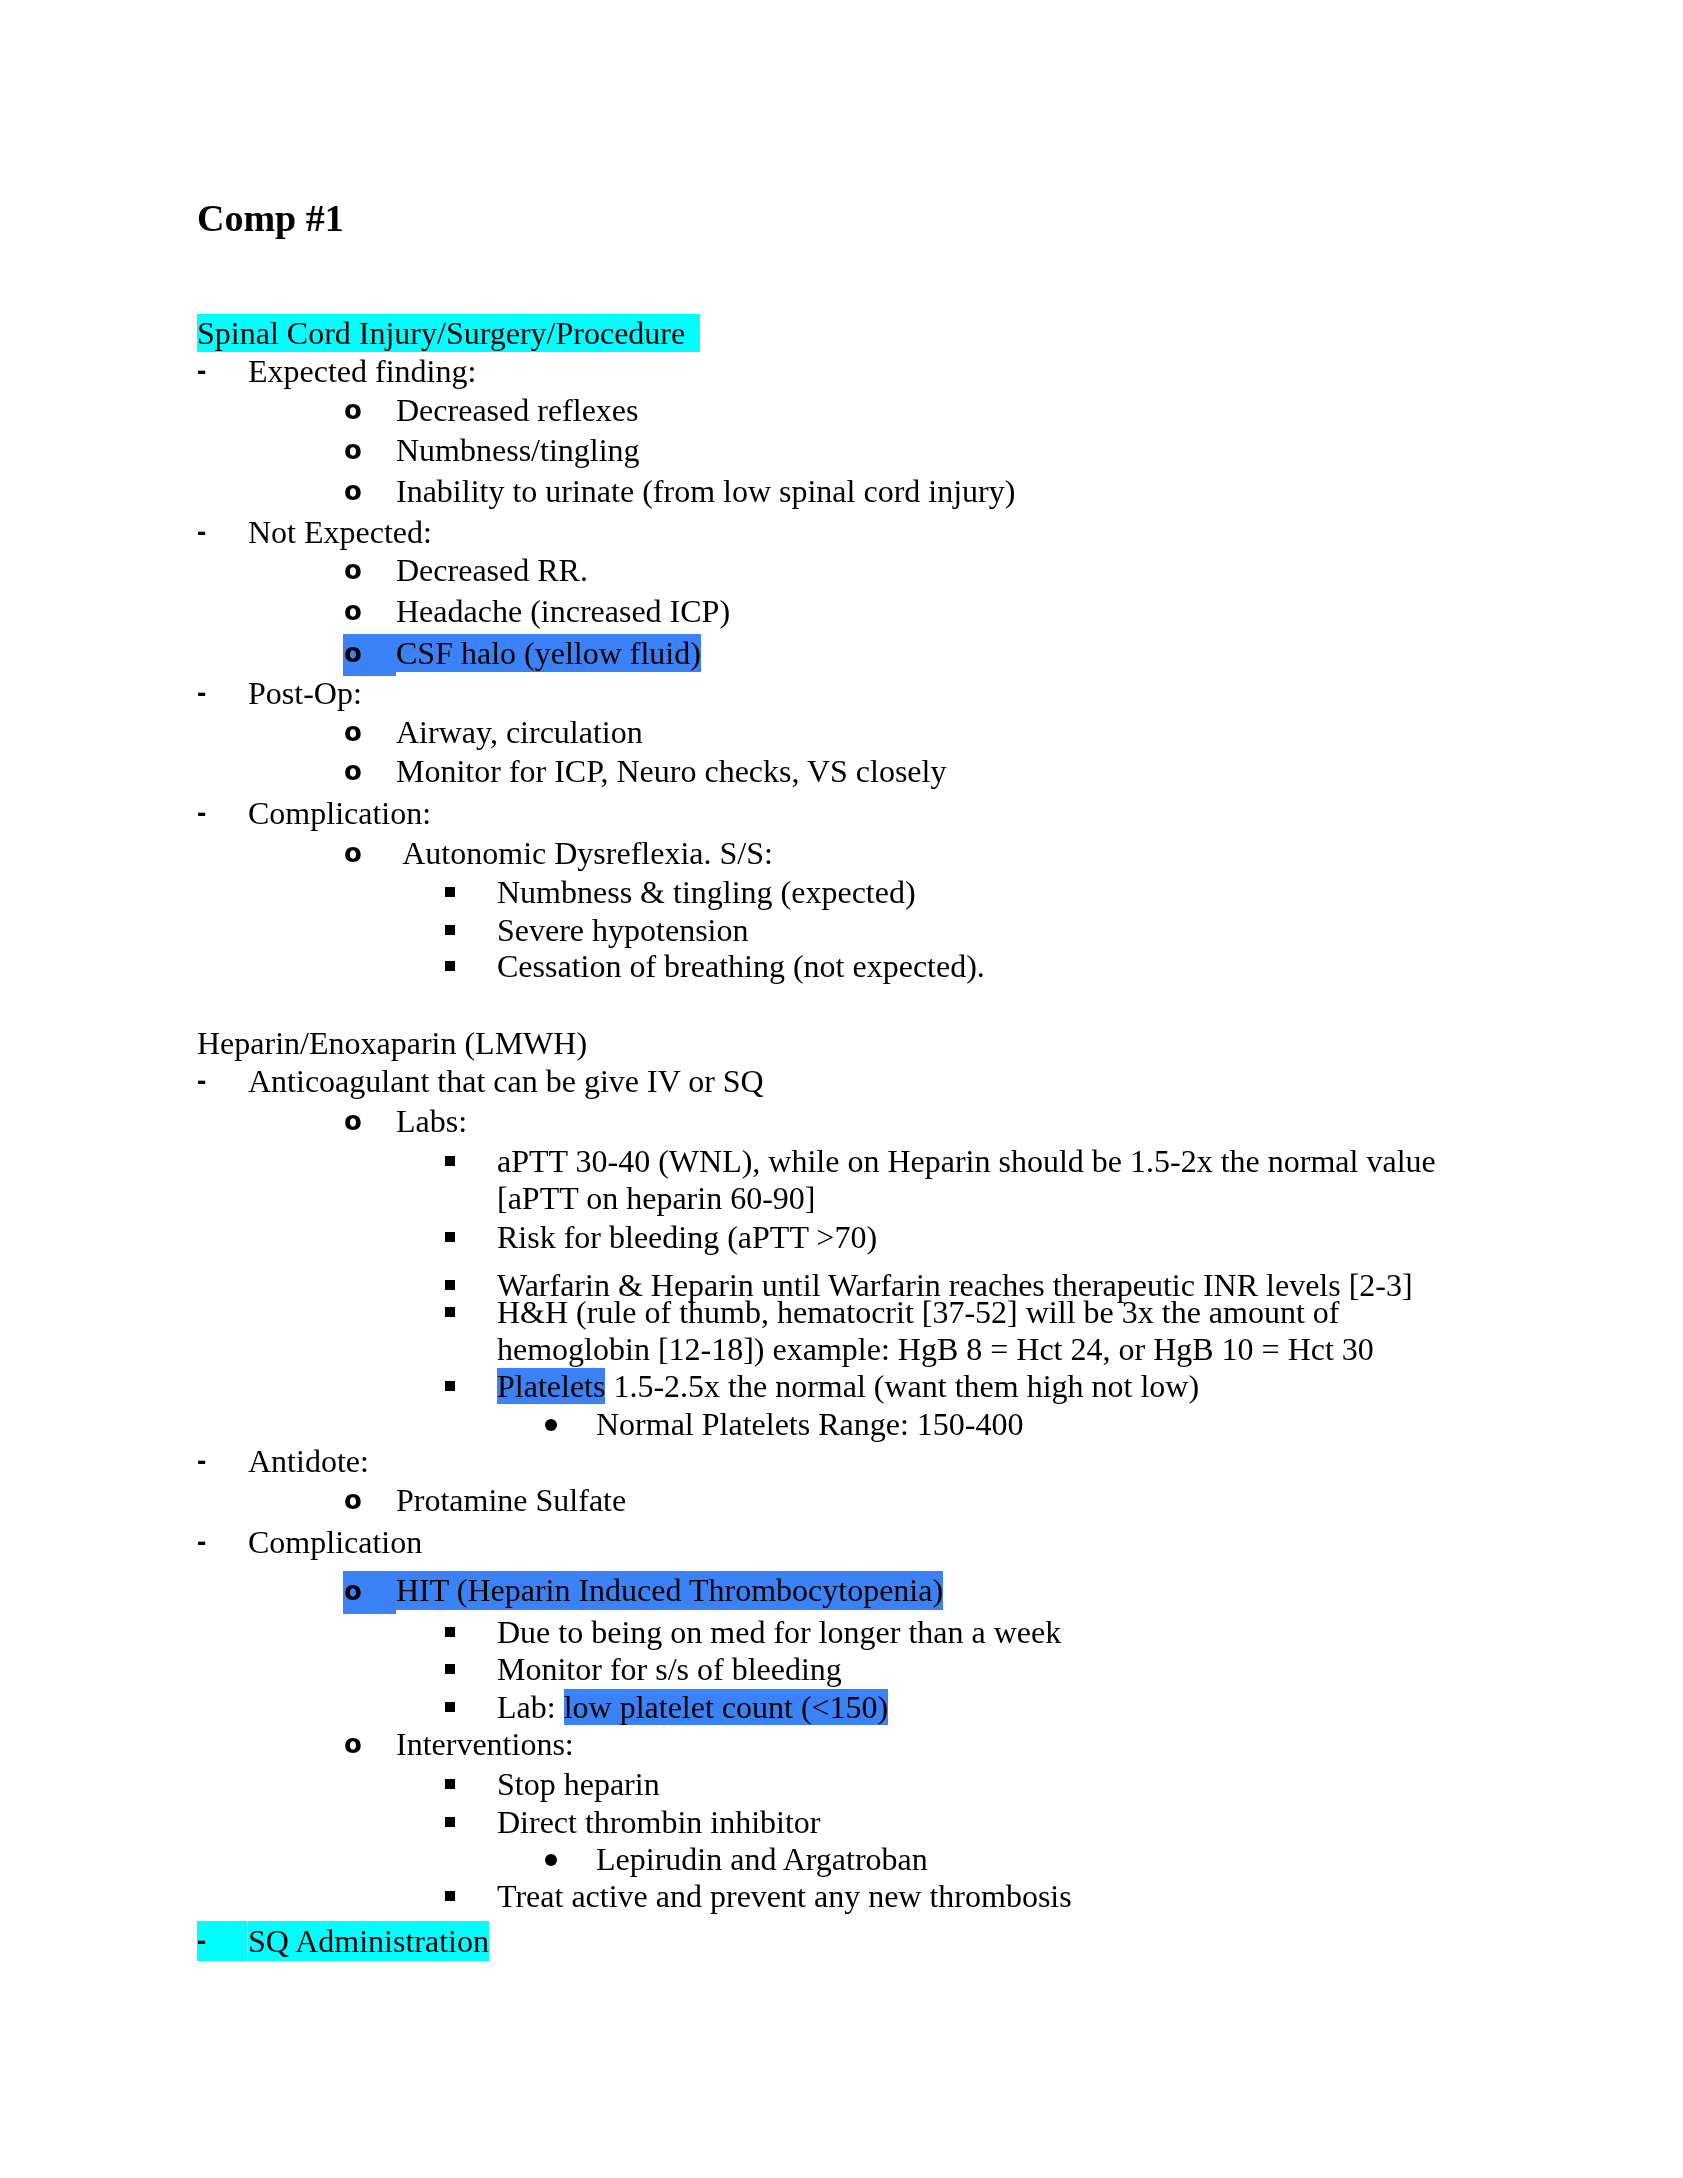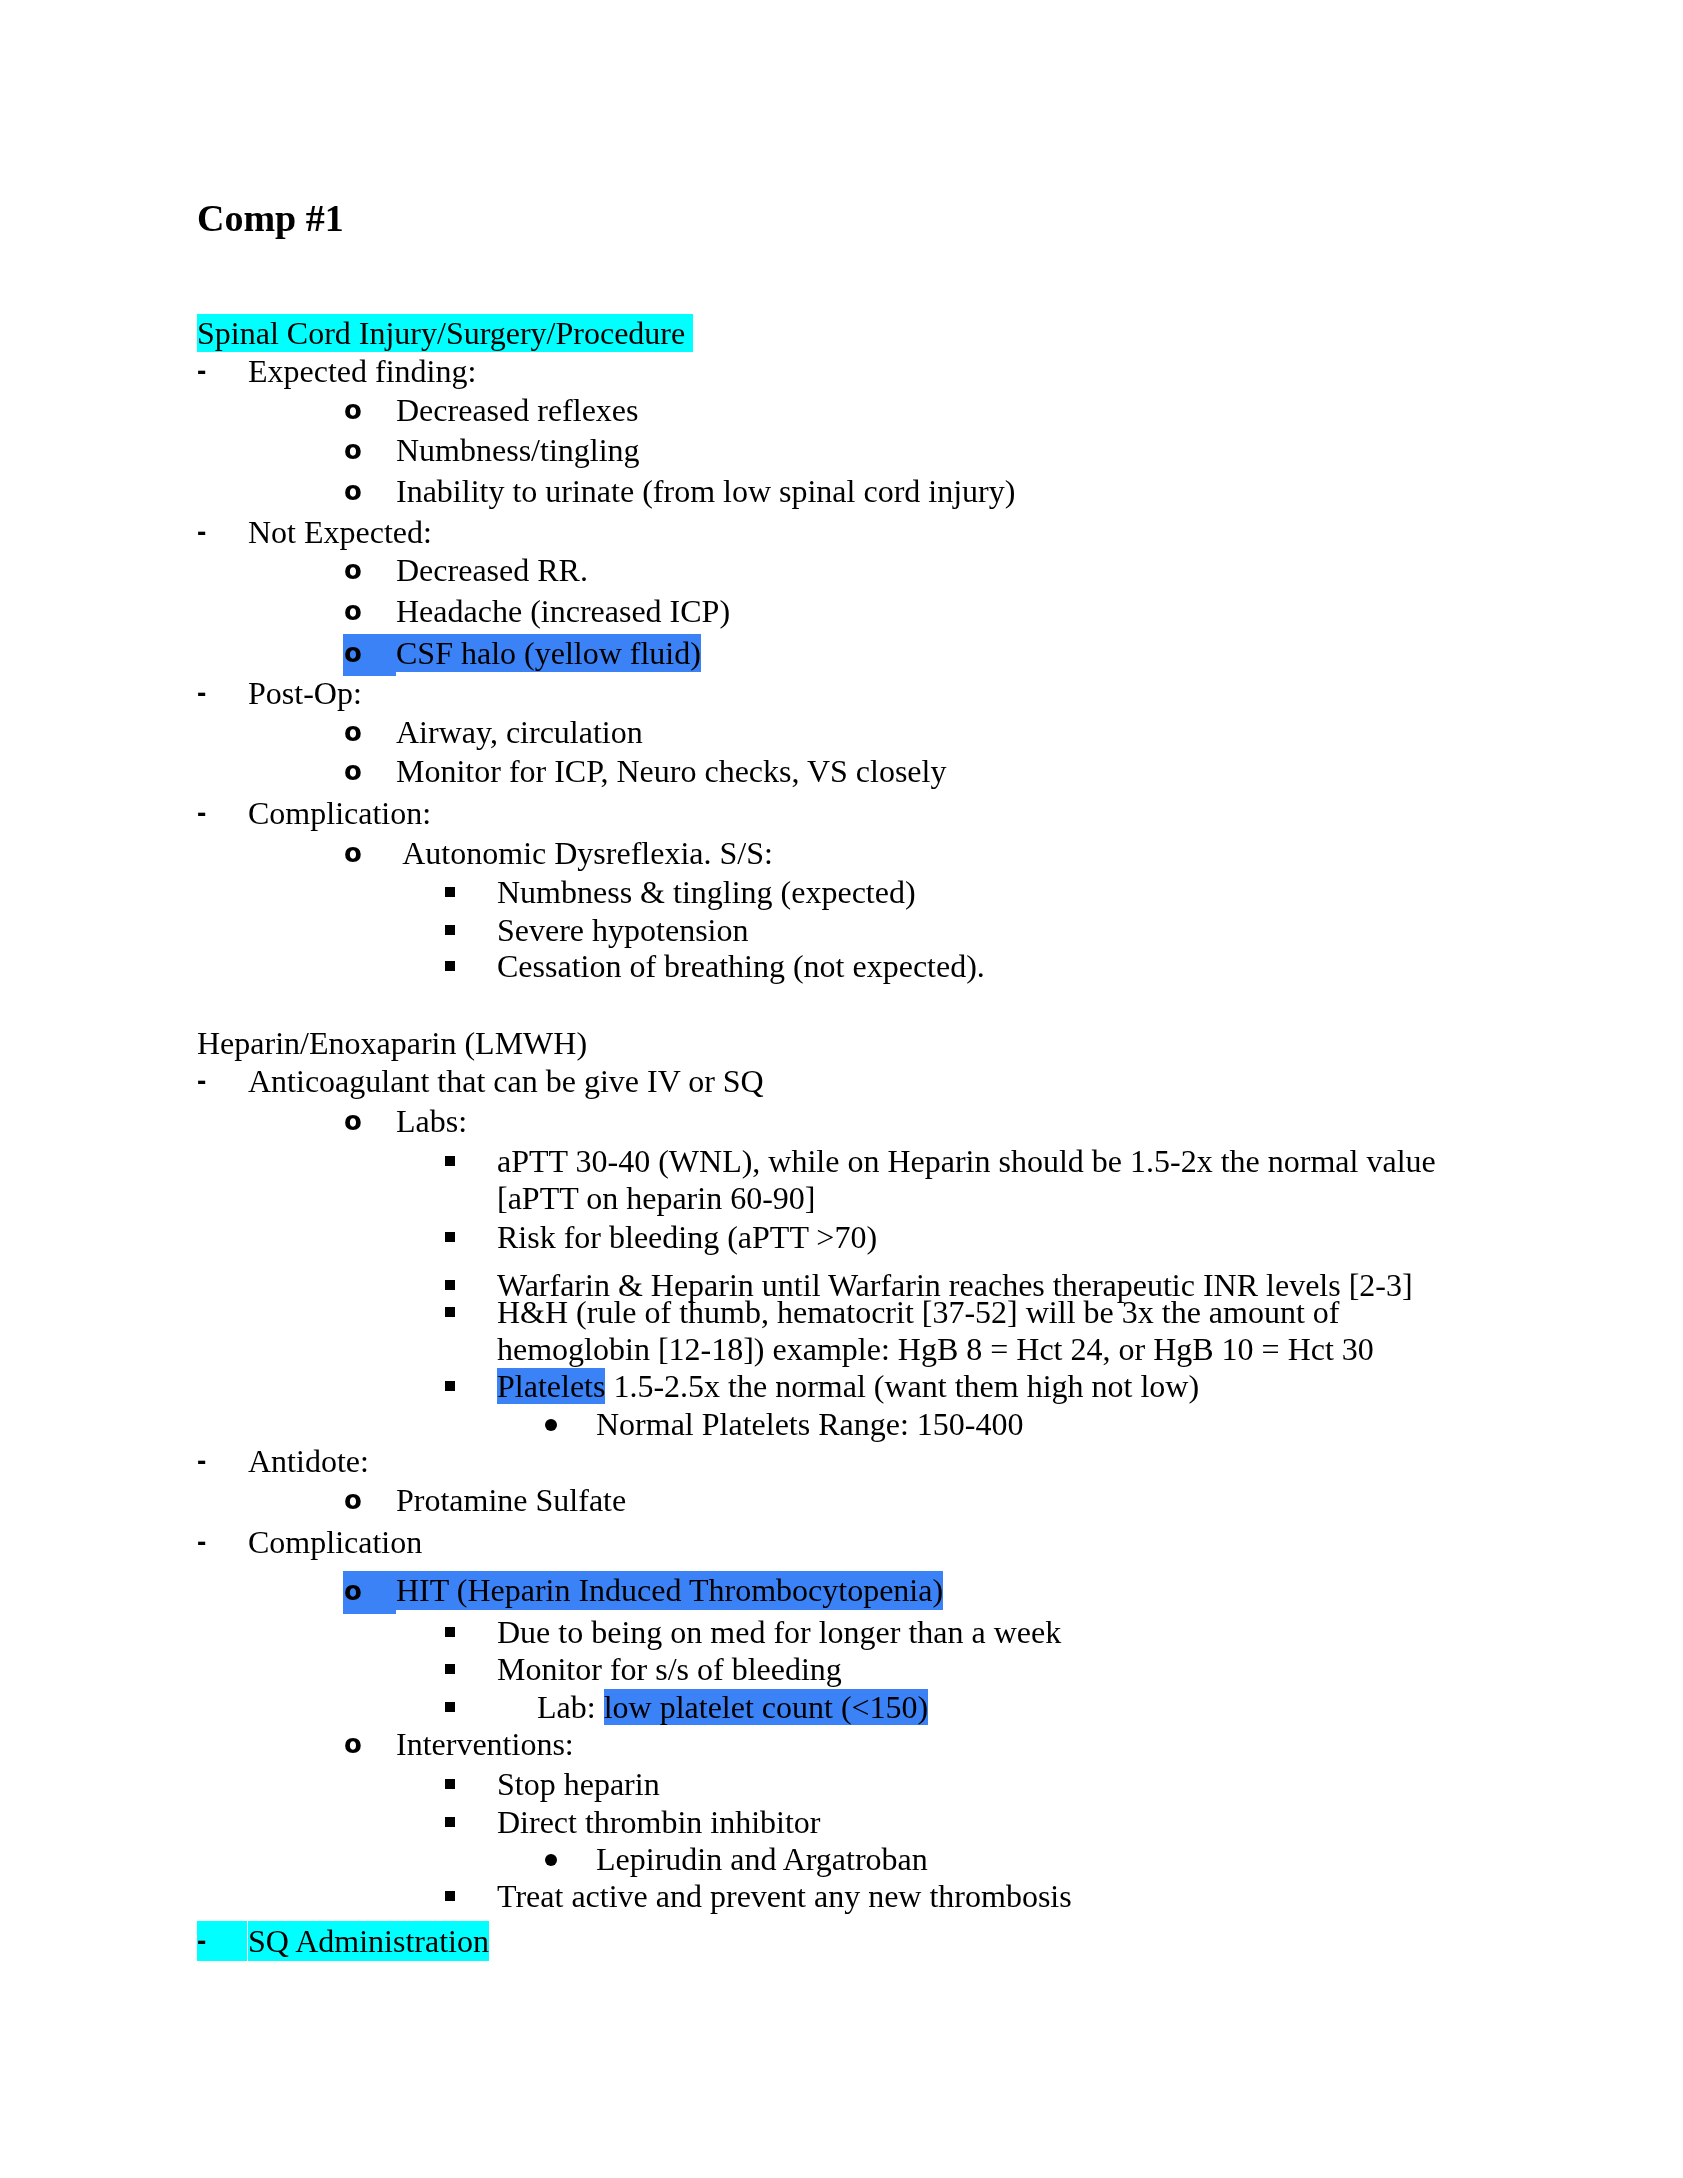--- a/index.html
+++ b/index.html
@@ -21,21 +21,21 @@
   .hlblock { position:absolute; height:42px; }
 </style>
 </head>
 <body>
 
 <div class="page">
 
   <div class="title">Comp #1</div>
 
   <div class="line" style="left:197px; top:313px;">
-    <span class="hl-cyan" style="display:inline-block; height:38px; line-height:38px; padding-right:8px;">Spinal Cord Injury/Surgery/Procedure</span>
+    <span class="hl-cyan" style="display:inline-block; height:38px; line-height:38px; padding-right:15px;">Spinal Cord Injury/Surgery/Procedure</span>
   </div>
 
   <div class="line" style="left:0; top:351px; width:1683px;">
     <span class="bul-dash">-</span>
     <span class="t1">Expected finding:</span>
   </div>
   <div class="line" style="left:0; top:390px; width:1683px;">
     <span class="bul-o">o</span>
     <span class="t2">Decreased reflexes</span>
   </div>
@@ -162,21 +162,21 @@
   <div class="line" style="left:0; top:1612px; width:1683px;">
     <span class="bul-sq"></span>
     <span class="t3">Due to being on med for longer than a week</span>
   </div>
   <div class="line" style="left:0; top:1649px; width:1683px;">
     <span class="bul-sq"></span>
     <span class="t3">Monitor for s/s of bleeding</span>
   </div>
   <div class="line" style="left:0; top:1687px; width:1683px;">
     <span class="bul-sq"></span>
-    <span class="t3" style="white-space:pre;margin-left:40px;"><span>Lab: </span><span class="hl-yellow">low platelet count (&lt;150)</span></span>
+    <span class="t3" style="white-space:pre;"><span>Lab: </span><span class="hl-yellow">low platelet count (&lt;150)</span></span>
   </div>
   <div class="line" style="left:0; top:1724px; width:1683px;">
     <span class="bul-o">o</span>
     <span class="t2">Interventions:</span>
   </div>
   <div class="line" style="left:0; top:1764px; width:1402px;">
     <span class="bul-sq"></span>
     <span class="t3">Stop heparin</span>
   </div>
   <div class="line" style="left:0; top:1839px; width:1683px;">

